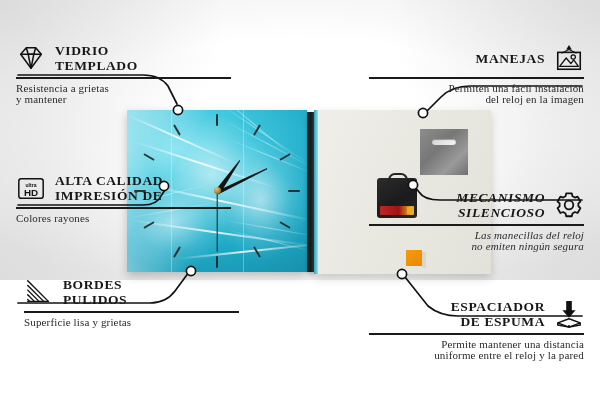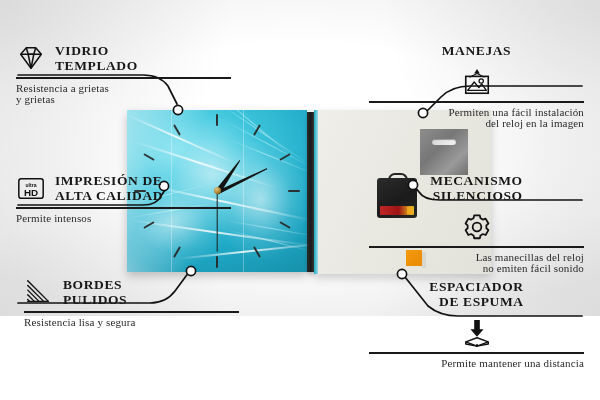--- a/index.html
+++ b/index.html
@@ -4,21 +4,21 @@
 <style>
   html,body{margin:0;padding:0;}
   body{
     width:600px;height:400px;overflow:hidden;
     font-family:"Liberation Serif",serif;
     background:#ffffff;
     position:relative;
   }
   
   #stage{
-    position:absolute;inset:0;width:600px;height:316px;
+    position:absolute;inset:0;width:600px;height:280px;
     background:
       radial-gradient(ellipse 70% 60% at 50% 45%, #ffffff 0%, #ffffff 52%, #f6f6f6 78%, #ededed 100%),
       linear-gradient(90deg,#e8e8e8 0%,#fdfdfd 14%,#ffffff 50%,#fdfdfd 86%,#e6e6e6 100%);
   }
   #stage::before{
     content:"";position:absolute;inset:0;
     background:
       radial-gradient(circle at 0% 0%, rgba(205,205,205,.55) 0%, rgba(205,205,205,0) 34%),
       radial-gradient(circle at 100% 0%, rgba(205,205,205,.50) 0%, rgba(205,205,205,0) 32%),
       radial-gradient(circle at 0% 100%, rgba(200,200,200,.45) 0%, rgba(200,200,200,0) 33%),
@@ -112,21 +112,21 @@
     left:130px;top:268px;width:360px;height:12px;
     background:radial-gradient(ellipse 50% 50% at 50% 0%, rgba(0,0,0,.22) 0%, rgba(0,0,0,0) 75%);
     filter:blur(1px);
   }
 
   
   .callout{position:absolute;width:215px;}
   .callout.left{text-align:left;}
   .callout.right{text-align:right;}
   .co-head{display:flex;align-items:center;gap:9px;}
-  .callout.right .co-head{flex-direction:column;justify-content:flex-end;}
+  .callout.right .co-head{justify-content:flex-end;}
   .co-title{
     font-family:"Liberation Serif",serif;
     font-weight:bold;font-size:13.5px;line-height:15px;
     letter-spacing:.6px;color:#171717;text-transform:uppercase;
   }
   .co-rule{height:1.6px;background:#1a1a1a;margin:4px 0 4px 0;width:100%;}
   .co-sub{
     font-family:"Liberation Serif",serif;
     font-size:11px;line-height:11.5px;color:#2a2a2a;letter-spacing:.15px;
   }
@@ -228,105 +228,106 @@
           <path d="M13,12 L19,12"></path>
         </g>
       </svg>
       <div>
         <div class="co-title">VIDRIO</div>
         <div class="co-title">TEMPLADO</div>
       </div>
     </div>
     <div class="co-rule"></div>
     <div class="co-sub">Resistencia a grietas</div>
-    <div class="co-sub">y grietas</div>
+    <div class="co-sub">y mantener</div>
   </div>
 
   <div class="callout left" style="left:16px;top:173px;">
     <div class="co-head">
       <svg class="ico" viewBox="0 0 32 32">
         <rect x="3" y="6" width="26" height="21" rx="2.5" fill="none" stroke="#111" stroke-width="1.6"></rect>
         <text x="16" y="15" text-anchor="middle" font-family="Liberation Sans, sans-serif" font-size="5.4" font-weight="bold" fill="#111">ultra</text>
         <text x="16" y="24.5" text-anchor="middle" font-family="Liberation Sans, sans-serif" font-size="10.5" font-weight="bold" fill="#111">HD</text>
       </svg>
       <div>
+        <div class="co-title">ALTA CALIDAD</div>
         <div class="co-title">IMPRESIÓN DE</div>
-        <div class="co-title">ALTA CALIDAD</div>
-      </div>
-    </div>
-    <div class="co-rule"></div>
-    <div class="co-sub">Permite intensos</div>
+      </div>
+    </div>
+    <div class="co-rule"></div>
+    <div class="co-sub">Colores rayones</div>
   </div>
 
   <div class="callout left" style="left:24px;top:277px;">
     <div class="co-head">
       <svg class="ico" viewBox="0 0 32 32">
         <g stroke="#111" stroke-width="1.5" stroke-linecap="round">
           <path d="M4,4 L26,26"></path>
           <path d="M4,9 L21,26"></path>
           <path d="M4,14 L16,26"></path>
           <path d="M4,19 L11,26"></path>
           <path d="M4,24 L6,26"></path>
           <path d="M4,26 L26,26"></path>
         </g>
       </svg>
       <div>
         <div class="co-title">BORDES</div>
         <div class="co-title">PULIDOS</div>
       </div>
     </div>
     <div class="co-rule"></div>
-    <div class="co-sub">Resistencia lisa y segura</div>
+    <div class="co-sub">Superficie lisa y grietas</div>
   </div>
 
   <div class="callout right" style="left:369px;top:43px;">
     <div class="co-head">
       <div>
         <div class="co-title">MANEJAS</div>
       </div>
       <svg class="ico" viewBox="0 0 32 32">
         <path d="M16,2 L13,7 L19,7 Z" fill="#111"></path>
         <path d="M16,7 L8,11 M16,7 L24,11" stroke="#111" stroke-width="1.1" fill="none"></path>
         <rect x="4" y="10" width="24" height="18" fill="none" stroke="#111" stroke-width="1.7"></rect>
         <path d="M6,25 L13,16 L18,22 L21,18 L26,25 Z" fill="none" stroke="#111" stroke-width="1.4" stroke-linejoin="round"></path>
         <circle cx="20.5" cy="15" r="2.3" fill="none" stroke="#111" stroke-width="1.3"></circle>
       </svg>
     </div>
     <div class="co-rule"></div>
     <div class="co-sub">Permiten una fácil instalación</div>
     <div class="co-sub">del reloj en la imagen</div>
   </div>
 
-  <div class="callout right" style="left:369px;top:173px;">
+  <div class="callout right" style="left:369px;top:190px;font-style:italic;">
     <div class="co-head">
       <div>
         <div class="co-title">MECANISMO</div>
         <div class="co-title">SILENCIOSO</div>
       </div>
       <svg class="ico" viewBox="0 0 32 32">
         <g fill="none" stroke="#111" stroke-width="1.9" stroke-linejoin="round">
           <path d="M13,3.6 h6 l.7,3.0 2.6,1.5 2.9,-1.0 3,5.2 -2.2,2.0 0,3.0 2.2,2.0 -3,5.2 -2.9,-1.0 -2.6,1.5 -.7,3.0 h-6 l-.7,-3.0 -2.6,-1.5 -2.9,1.0 -3,-5.2 2.2,-2.0 0,-3.0 -2.2,-2.0 3,-5.2 2.9,1.0 2.6,-1.5 Z"></path>
           <circle cx="16" cy="16" r="4.6"></circle>
         </g>
       </svg>
     </div>
     <div class="co-rule"></div>
     <div class="co-sub">Las manecillas del reloj</div>
-    <div class="co-sub">no emiten fácil sonido</div>
-  </div>
-
-  <div class="callout right" style="left:369px;top:279px;">
+    <div class="co-sub">no emiten ningún segura</div>
+  </div>
+
+  <div class="callout right" style="left:369px;top:299px;">
     <div class="co-head">
       <div>
         <div class="co-title">ESPACIADOR</div>
         <div class="co-title">DE ESPUMA</div>
       </div>
       <svg class="ico" viewBox="0 0 32 32">
         <path d="M13,2 h6 v10 h4 l-7,8 -7,-8 h4 Z" fill="#111"></path>
         <path d="M16,21 L28,25.5 L16,30 L4,25.5 Z" fill="none" stroke="#111" stroke-width="1.6" stroke-linejoin="round"></path>
         <path d="M4,25.5 v2.2 L16,30 v-2.2 M28,25.5 v2.2 L16,30" fill="none" stroke="#111" stroke-width="1.6" stroke-linejoin="round"></path>
       </svg>
     </div>
     <div class="co-rule"></div>
     <div class="co-sub">Permite mantener una distancia</div>
+    <div class="co-sub">uniforme entre el reloj y la pared</div>
   </div>
 
 </div>
 
 </body></html>

